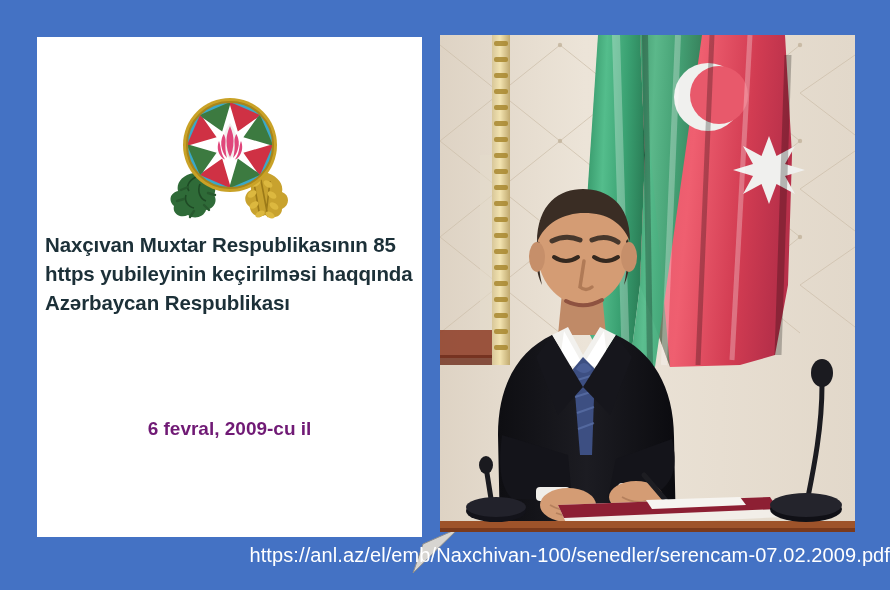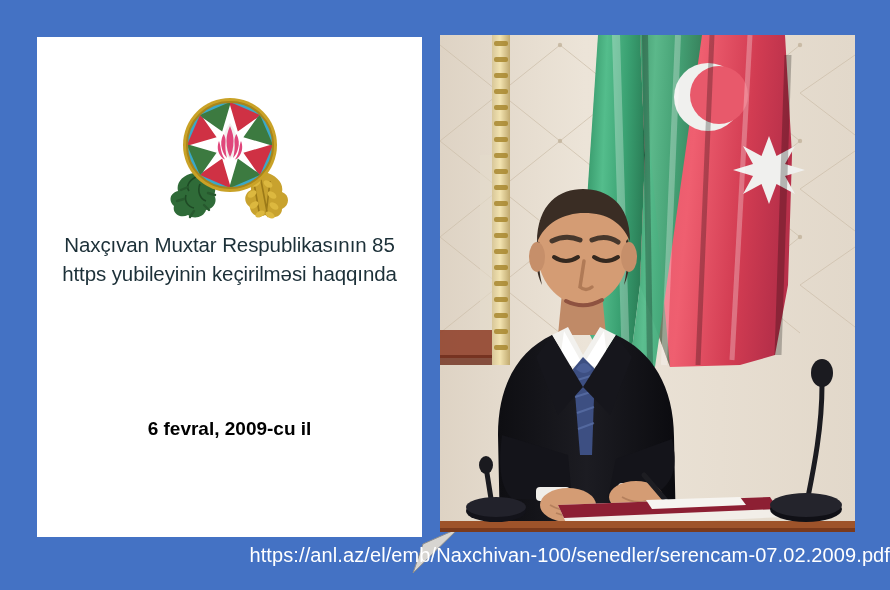--- a/index.html
+++ b/index.html
@@ -36,37 +36,37 @@
     height: 140px;
     display: flex;
     align-items: center;
     justify-content: center;
   }
   #doc-title {
     position: absolute;
     left: 8px;
     top: 193px;
     width: 369px;
-    text-align: center;
+    text-align: left;
     font-size: 20.5px;
-    font-weight: normal;
+    font-weight: bold;
     line-height: 1.42;
     color: #1c3038;
     letter-spacing: -0.1px;
   }
   #doc-title .ln { display: block; }
   #doc-date {
     position: absolute;
     left: 8px;
     top: 381px;
     width: 369px;
     text-align: center;
     font-size: 19px;
     font-weight: bold;
-    color: #000000;
+    color: #701a75;
   }
   
   #page-fold {
     position: absolute;
     left: 373px;
     top: 490px;
     width: 50px;
     height: 48px;
   }
 
@@ -183,20 +183,21 @@
             <path d="M77 54 C79 59 78.5 64 76 68 C74.5 70.5 72.5 72 71 72.5
                      C73.5 69 75 64.5 75.5 60 C75.8 57.5 76.4 55.6 77 54 Z" fill="#e0467b"></path>
           </g>
         </svg>
       </span>
     </div>
 
     <div id="doc-title">
       <span class="ln">Naxçıvan Muxtar Respublikasının 85</span>
       <span class="ln">https yubileyinin keçirilməsi haqqında</span>
+      <span class="ln">Azərbaycan Respublikası</span>
     </div>
 
     <div id="doc-date">6 fevral, 2009-cu il</div>
 
     <div id="page-fold">
       <svg width="50" height="48" viewBox="0 0 50 48">
         <polygon points="49,0 49,47 2,47 14,18" fill="#4472c4"></polygon>
         <polygon points="49,1 13,17 3,46" fill="#d7d5d1" stroke="#8d8d8d" stroke-width="1"></polygon>
       </svg>
     </div>

